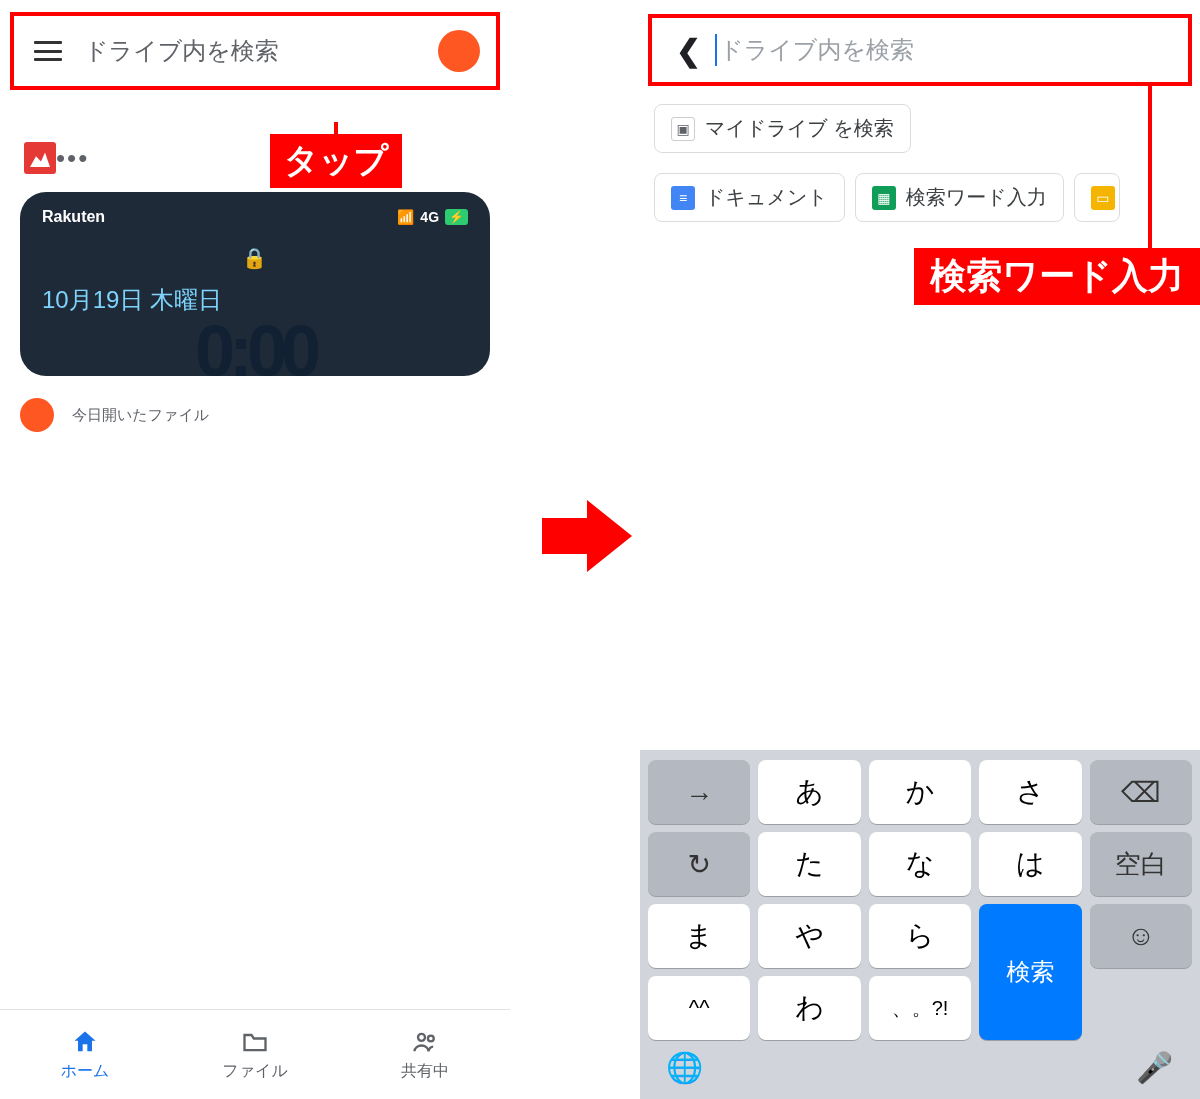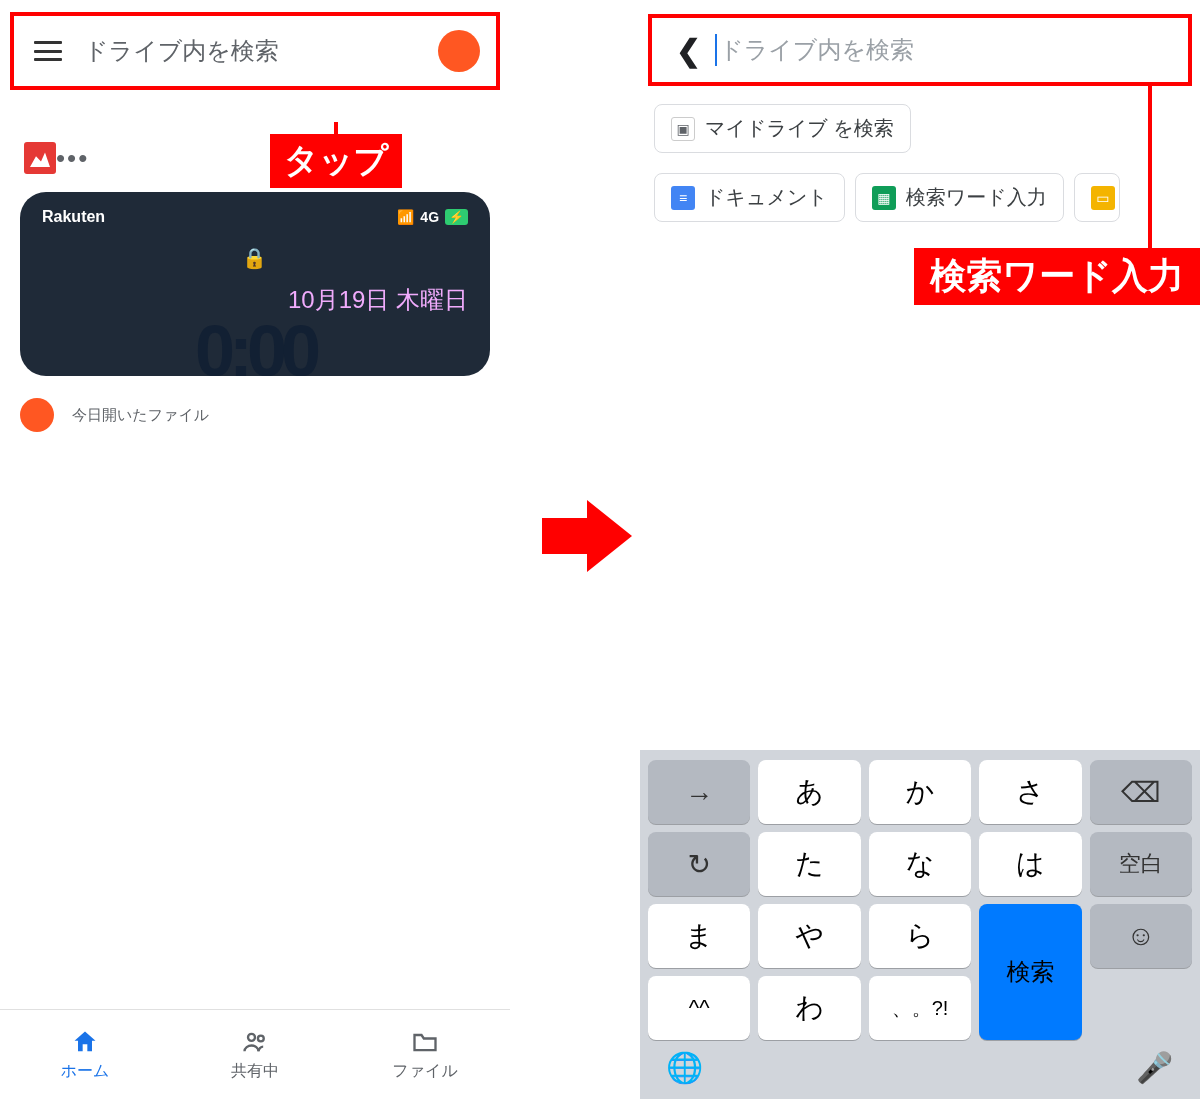--- a/index.html
+++ b/index.html
@@ -20,21 +20,21 @@
 .file-row { display: flex; align-items: center; padding: 0 24px; margin-top: 52px; }
 .file-icon { width: 32px; height: 32px; background: #e53935; border-radius: 3px; position: relative; }
 .file-icon::after { content: ""; position: absolute; inset: 7px 6px; background: #fff; clip-path: polygon(0 100%, 30% 40%, 55% 70%, 75% 20%, 100% 100%); }
 .file-name { font-size: 22px; font-weight: 500; margin-left: 18px; flex: 1; }
 .more-dots { font-size: 26px; letter-spacing: 2px; color: #5f6368; }
 
 .thumb { margin: 18px 20px 0; background: #1f2a38; border-radius: 26px; height: 184px; color: #fff; padding: 16px 22px; position: relative; overflow: hidden;}
 .thumb-top { display: flex; justify-content: space-between; font-size: 16px; font-weight: 600; }
 .thumb-status { display:flex; align-items:center; gap:6px; font-size:14px;}
 .thumb-lock { text-align: center; margin-top: 20px; font-size: 20px; }
-.thumb-date { text-align: right; color: #f0abfc; font-size: 24px; margin-top: 14px; }
+.thumb-date { text-align: left; color: #7dd3fc; font-size: 24px; margin-top: 14px; }
 .thumb-clock { color:#122033; font-size:72px; text-align:center; font-weight:700; letter-spacing:-6px; line-height:0.6; margin-top:14px;}
 
 .legend-row { display: flex; align-items: center; margin: 22px 20px; }
 .orange-circle-small { width: 34px; height: 34px; border-radius: 50%; background: #ff5722; }
 .legend-text { margin-left: 18px; font-size: 15px; color: #5f6368; }
 
 .bottom-nav { position: absolute; bottom: 0; left: 0; right: 0; border-top: 1px solid #e0e0e0; display: flex; height: 90px; }
 .nav-item { flex: 1; display: flex; flex-direction: column; align-items: center; justify-content: center; gap: 4px; font-size: 16px; color: #5f6368; }
 .nav-item.active { color: #1a73e8; }
 .nav-icon { width: 30px; height: 30px; display:flex; align-items:center; justify-content:center;}
@@ -57,21 +57,21 @@
 
 .callout-right { position: absolute; right: 0; top: 248px; display:flex; flex-direction:column; align-items:flex-end;}
 .callout-right-stem { width: 4px; height: 164px; background: #ff0000; margin-right: 48px;}
 .callout-right-box { background: #ff0000; color: #fff; font-size: 36px; font-weight: bold; padding: 4px 16px; }
 
 
 .keyboard { position: absolute; bottom: 0; left: 0; right: 0; background: #d1d5db; padding: 10px 8px 8px; }
 .kb-grid { display: grid; grid-template-columns: 1fr 1fr 1fr 1fr 1fr; gap: 8px; }
 .kb-key { background: #fff; border-radius: 8px; height: 64px; display: flex; align-items: center; justify-content: center; font-size: 28px; box-shadow: 0 1px 0 rgba(0,0,0,0.25); }
 .kb-key.gray { background: #b4b9c1; color:#333;}
-.kb-key.blue { background: #007aff; color: #000000; font-size: 24px; }
+.kb-key.blue { background: #007aff; color: #ffffff; font-size: 24px; }
 .kb-key.blue.tall { grid-row: span 2; height: auto;}
 .kb-bottom { display: flex; justify-content: space-between; padding: 10px 18px 6px; font-size: 30px; color:#333;}
 
 
 .big-arrow { position: absolute; left: 542px; top: 486px; }
 .big-arrow svg { width: 90px; height: 100px; fill: #ff0000; }
 </style>
 </head>
 <body>
 
@@ -117,40 +117,40 @@
   </div>
 
   <div class="bottom-nav">
     <div class="nav-item active">
       <div class="nav-icon">
         <svg viewBox="0 0 24 24" fill="currentColor">
             <path d="M12 3l9 8h-3v9h-4v-6H10v6H6v-9H3z"></path>
           </svg>
       </div>
       <span>ホーム</span>
+    </div>
+    <div class="nav-item">
+      <div class="nav-icon">
+        <svg viewBox="0 0 24 24" fill="none" stroke="currentColor" stroke-width="2">
+            <path d="M3 6h6l2 3h10v10H3z"></path>
+          </svg>
+      </div>
+      <span>ファイル</span>
     </div>
     <div class="nav-item">
       <div class="nav-icon">
         <svg viewBox="0 0 24 24" fill="none" stroke="currentColor" stroke-width="2">
             <circle cx="9" cy="8" r="3"></circle>
             <circle cx="17" cy="9" r="2.5"></circle>
             <path d="M3 20c0-3 3-5 6-5s6 2 6 5"></path>
             <path d="M15 20c0-2 2-4 4-4"></path>
           </svg>
       </div>
       <span>共有中</span>
     </div>
-    <div class="nav-item">
-      <div class="nav-icon">
-        <svg viewBox="0 0 24 24" fill="none" stroke="currentColor" stroke-width="2">
-            <path d="M3 6h6l2 3h10v10H3z"></path>
-          </svg>
-      </div>
-      <span>ファイル</span>
-    </div>
   </div>
 </div>
 
 <div class="big-arrow">
   <svg viewBox="0 0 100 100">
       <polygon points="0,30 50,30 50,10 100,50 50,90 50,70 0,70"></polygon>
     </svg>
 </div>
 
 <div class="right-panel">
@@ -191,21 +191,21 @@
       <div class="kb-key gray">→</div>
       <div class="kb-key">あ</div>
       <div class="kb-key">か</div>
       <div class="kb-key">さ</div>
       <div class="kb-key gray">⌫</div>
 
       <div class="kb-key gray">↻</div>
       <div class="kb-key">た</div>
       <div class="kb-key">な</div>
       <div class="kb-key">は</div>
-      <div class="kb-key gray" style="font-size:22px;">空白</div>
+      <div class="kb-key gray" style="font-size:26px;">空白</div>
 
       <div class="kb-key">ま</div>
       <div class="kb-key">や</div>
       <div class="kb-key">ら</div>
       <div class="kb-key blue tall">検索</div>
 
       <div class="kb-key gray">☺</div>
       <div class="kb-key" style="font-size:22px;">^^</div>
       <div class="kb-key">わ</div>
       <div class="kb-key" style="font-size:20px;">、。?!</div>

